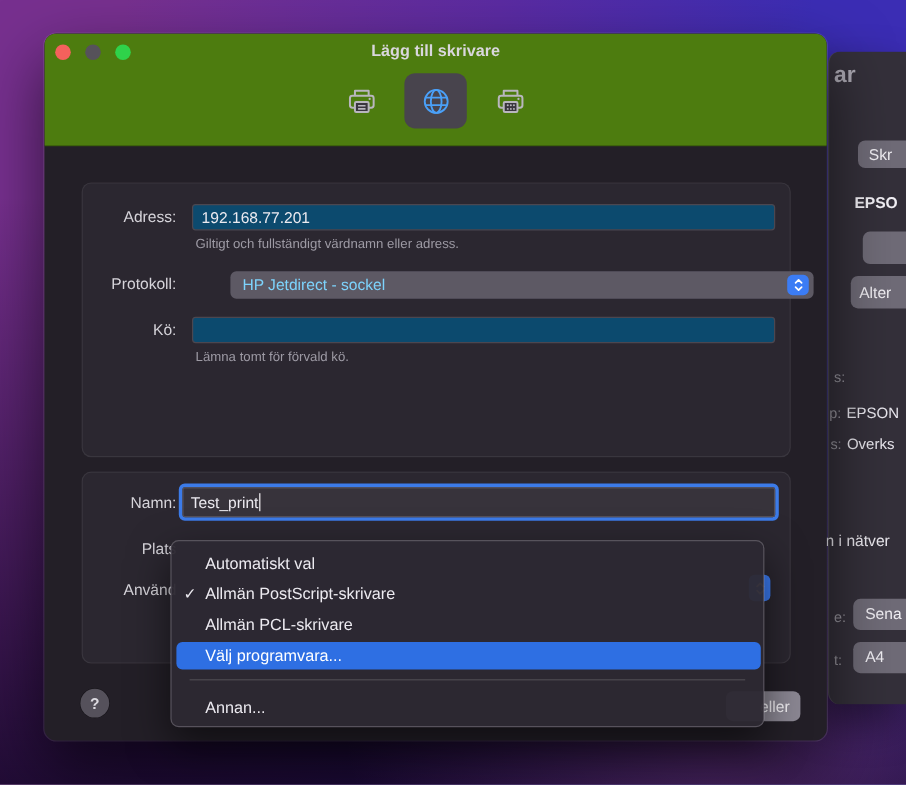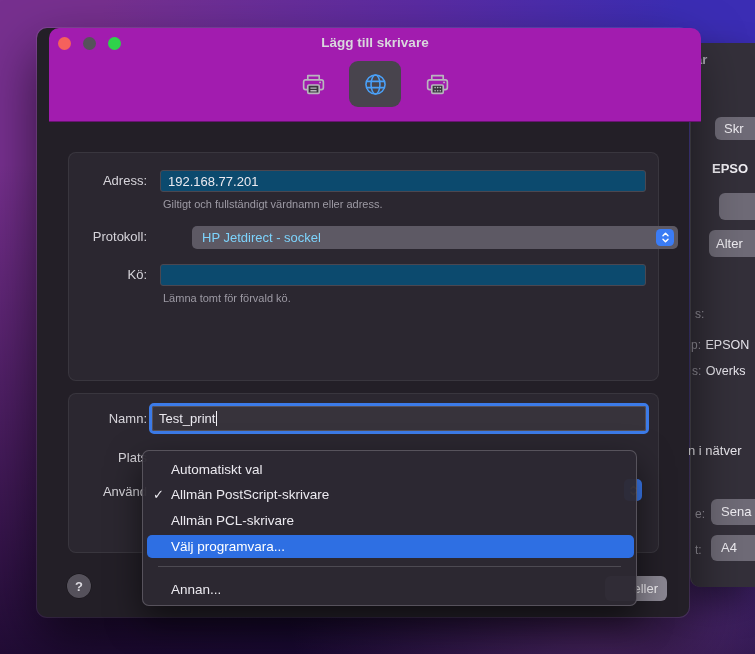--- a/index.html
+++ b/index.html
@@ -23,21 +23,21 @@
   
   .bg-window {
     position: absolute; left: 690px; top: 43px; width: 70px; height: 544px;
     background: #34303a;
     border-radius: 10px 0 0 10px;
     border-left: 1px solid rgba(255,255,255,0.12);
     box-shadow: -10px 15px 35px rgba(0,0,0,0.45);
     z-index: 1;
   }
   .bg-window .frag { position: absolute; white-space: nowrap; }
-  .bgw-title { left: 4px; top: 9px; font-size: 13px; font-weight: bold; color: #aba8b2; }
+  .bgw-title { left: 4px; top: 9px; font-size: 19px; font-weight: bold; color: #aba8b2; }
   .chip {
     position: absolute; background: #6f6b77; border-radius: 6px;
     color: #f0eef3; font-size: 13px; white-space: nowrap; overflow: hidden;
   }
   .chip-skr   { left: 24px; top: 74px;  width: 46px; height: 23px; line-height: 23px; padding-left: 9px; }
   .bgw-epson  { left: 21px; top: 118px; font-size: 13px; font-weight: bold; color: #f2f0f5; }
   .chip-empty { left: 28px; top: 150px; width: 42px; height: 27px; }
   .chip-alter { left: 18px; top: 187px; width: 52px; height: 27px; line-height: 27px; padding-left: 7px; }
   .bgw-gray   { color: #96939c; font-size: 12px; }
   .bgw-light  { color: #e9e7ee; font-size: 12.5px; }
@@ -52,22 +52,22 @@
 
   
   .dialog {
     position: absolute; left: 37px; top: 28px; width: 652px; height: 589px;
     background: #231f27;
     border-radius: 10px;
     box-shadow: 0 0 0 1px rgba(255,255,255,0.10), 0 24px 55px rgba(0,0,0,0.6);
     z-index: 2;
   }
   .titlebar {
-    position: absolute; left: 12px; top: 0; width: 652px; height: 94px;
-    background: #a21caf; border-radius: 10px 10px 0 0;
+    position: absolute; left: 0; top: 0; width: 652px; height: 94px;
+    background: #4d7c0f; border-radius: 10px 10px 0 0;
     border-bottom: 1px solid rgba(0,0,0,0.35);
   }
   .traffic { position: absolute; top: 9px; width: 13px; height: 13px; border-radius: 50%; }
   .t-close { left: 9px;  background: #f5615c; }
   .t-min   { left: 34px; background: #56525a; }
   .t-zoom  { left: 59px; background: #2fd24a; }
   .win-title {
     position: absolute; top: 7px; left: 0; width: 100%;
     text-align: center; font-size: 13.5px; font-weight: bold; color: #d9d7dd;
   }

